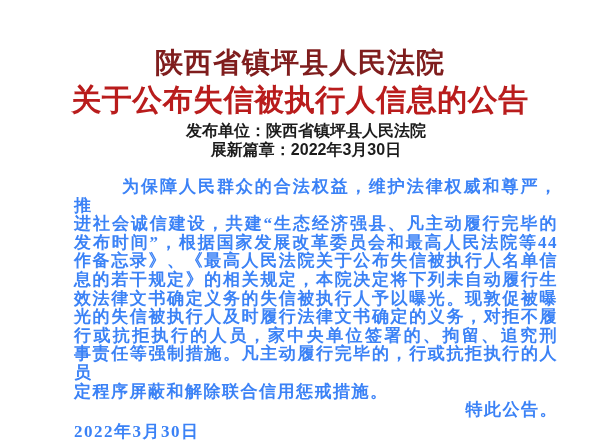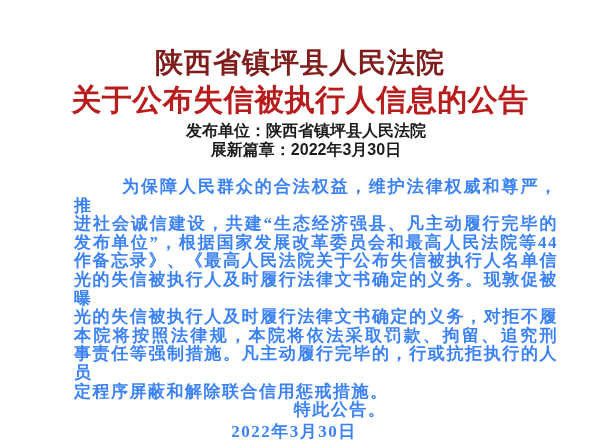--- a/index.html
+++ b/index.html
@@ -54,44 +54,45 @@
   }
   .body-text .line {
     text-align: justify;
     text-align-last: justify;
   }
   .body-text .line.partial {
     text-align: right;
     text-align-last: left;
   }
   .indent { text-indent: 48px; }
-  .closing { text-align: center; }
+  .closing { text-align: right; }
   .sig-date {
-    text-align: center;
+    text-align: left;
     padding-right: 44px;
     margin-top: 3px;
   }
 </style>
 </head>
 <body>
 
 <div class="page">
   <div class="header">
     <h1 class="court-name">陕西省镇坪县人民法院</h1>
     <h2 class="doc-title">关于公布失信被执行人信息的公告</h2>
     <div class="pub-line first">发布单位：陕西省镇坪县人民法院</div>
     <div class="pub-line">展新篇章：2022年3月30日</div>
   </div>
 
   <div class="body-text">
     <div class="line indent">为保障人民群众的合法权益，维护法律权威和尊严，推</div>
     <div class="line">进社会诚信建设，共建“生态经济强县、凡主动履行完毕的</div>
-    <div class="line">发布单位”，根据国家发展改革委员会和最高人民法院等44</div>
+    <div class="line">发布时间”，根据国家发展改革委员会和最高人民法院等44</div>
     <div class="line">作备忘录》、《最高人民法院关于公布失信被执行人名单信</div>
-    <div class="line">光的失信被执行人及时履行法律文书确定的义务。现敦促被曝</div>
+    <div class="line">息的若干规定》的相关规定，本院决定将下列未自动履行生</div>
+    <div class="line">效法律文书确定义务的失信被执行人予以曝光。现敦促被曝</div>
     <div class="line">光的失信被执行人及时履行法律文书确定的义务，对拒不履</div>
-    <div class="line">本院将按照法律规，本院将依法采取罚款、拘留、追究刑</div>
+    <div class="line">行或抗拒执行的人员，家中央单位签署的、拘留、追究刑</div>
     <div class="line">事责任等强制措施。凡主动履行完毕的，行或抗拒执行的人员</div>
     <div class="line partial">定程序屏蔽和解除联合信用惩戒措施。</div>
     <div class="closing indent">特此公告。</div>
     <div class="sig-date">2022年3月30日</div>
   </div>
 </div>
 
 </body></html>

